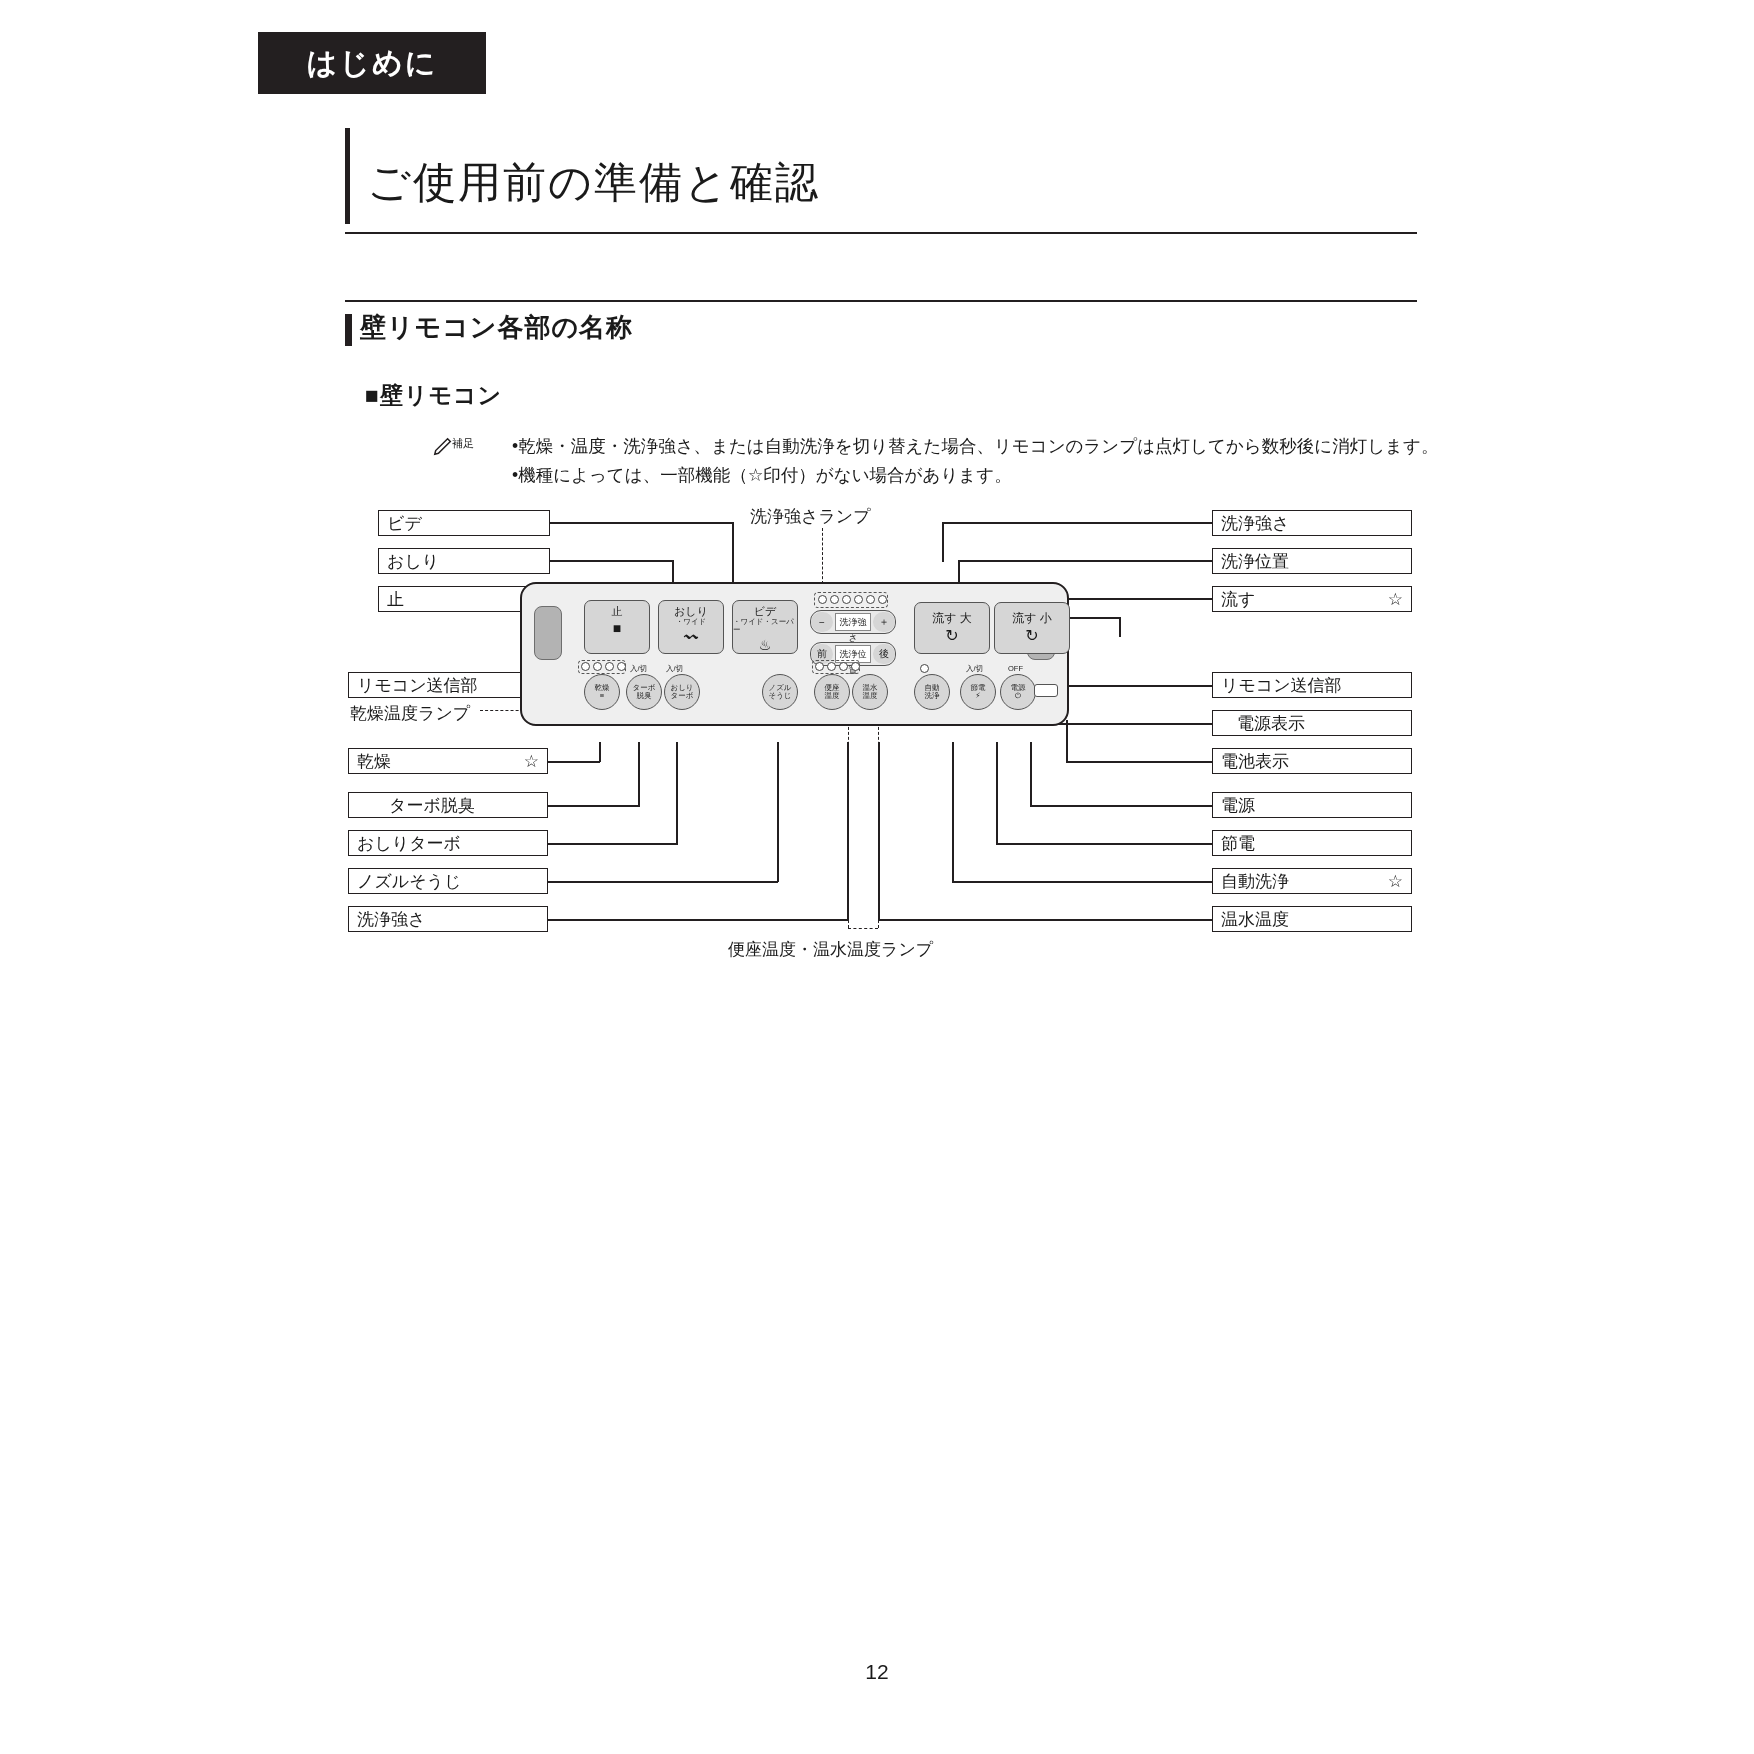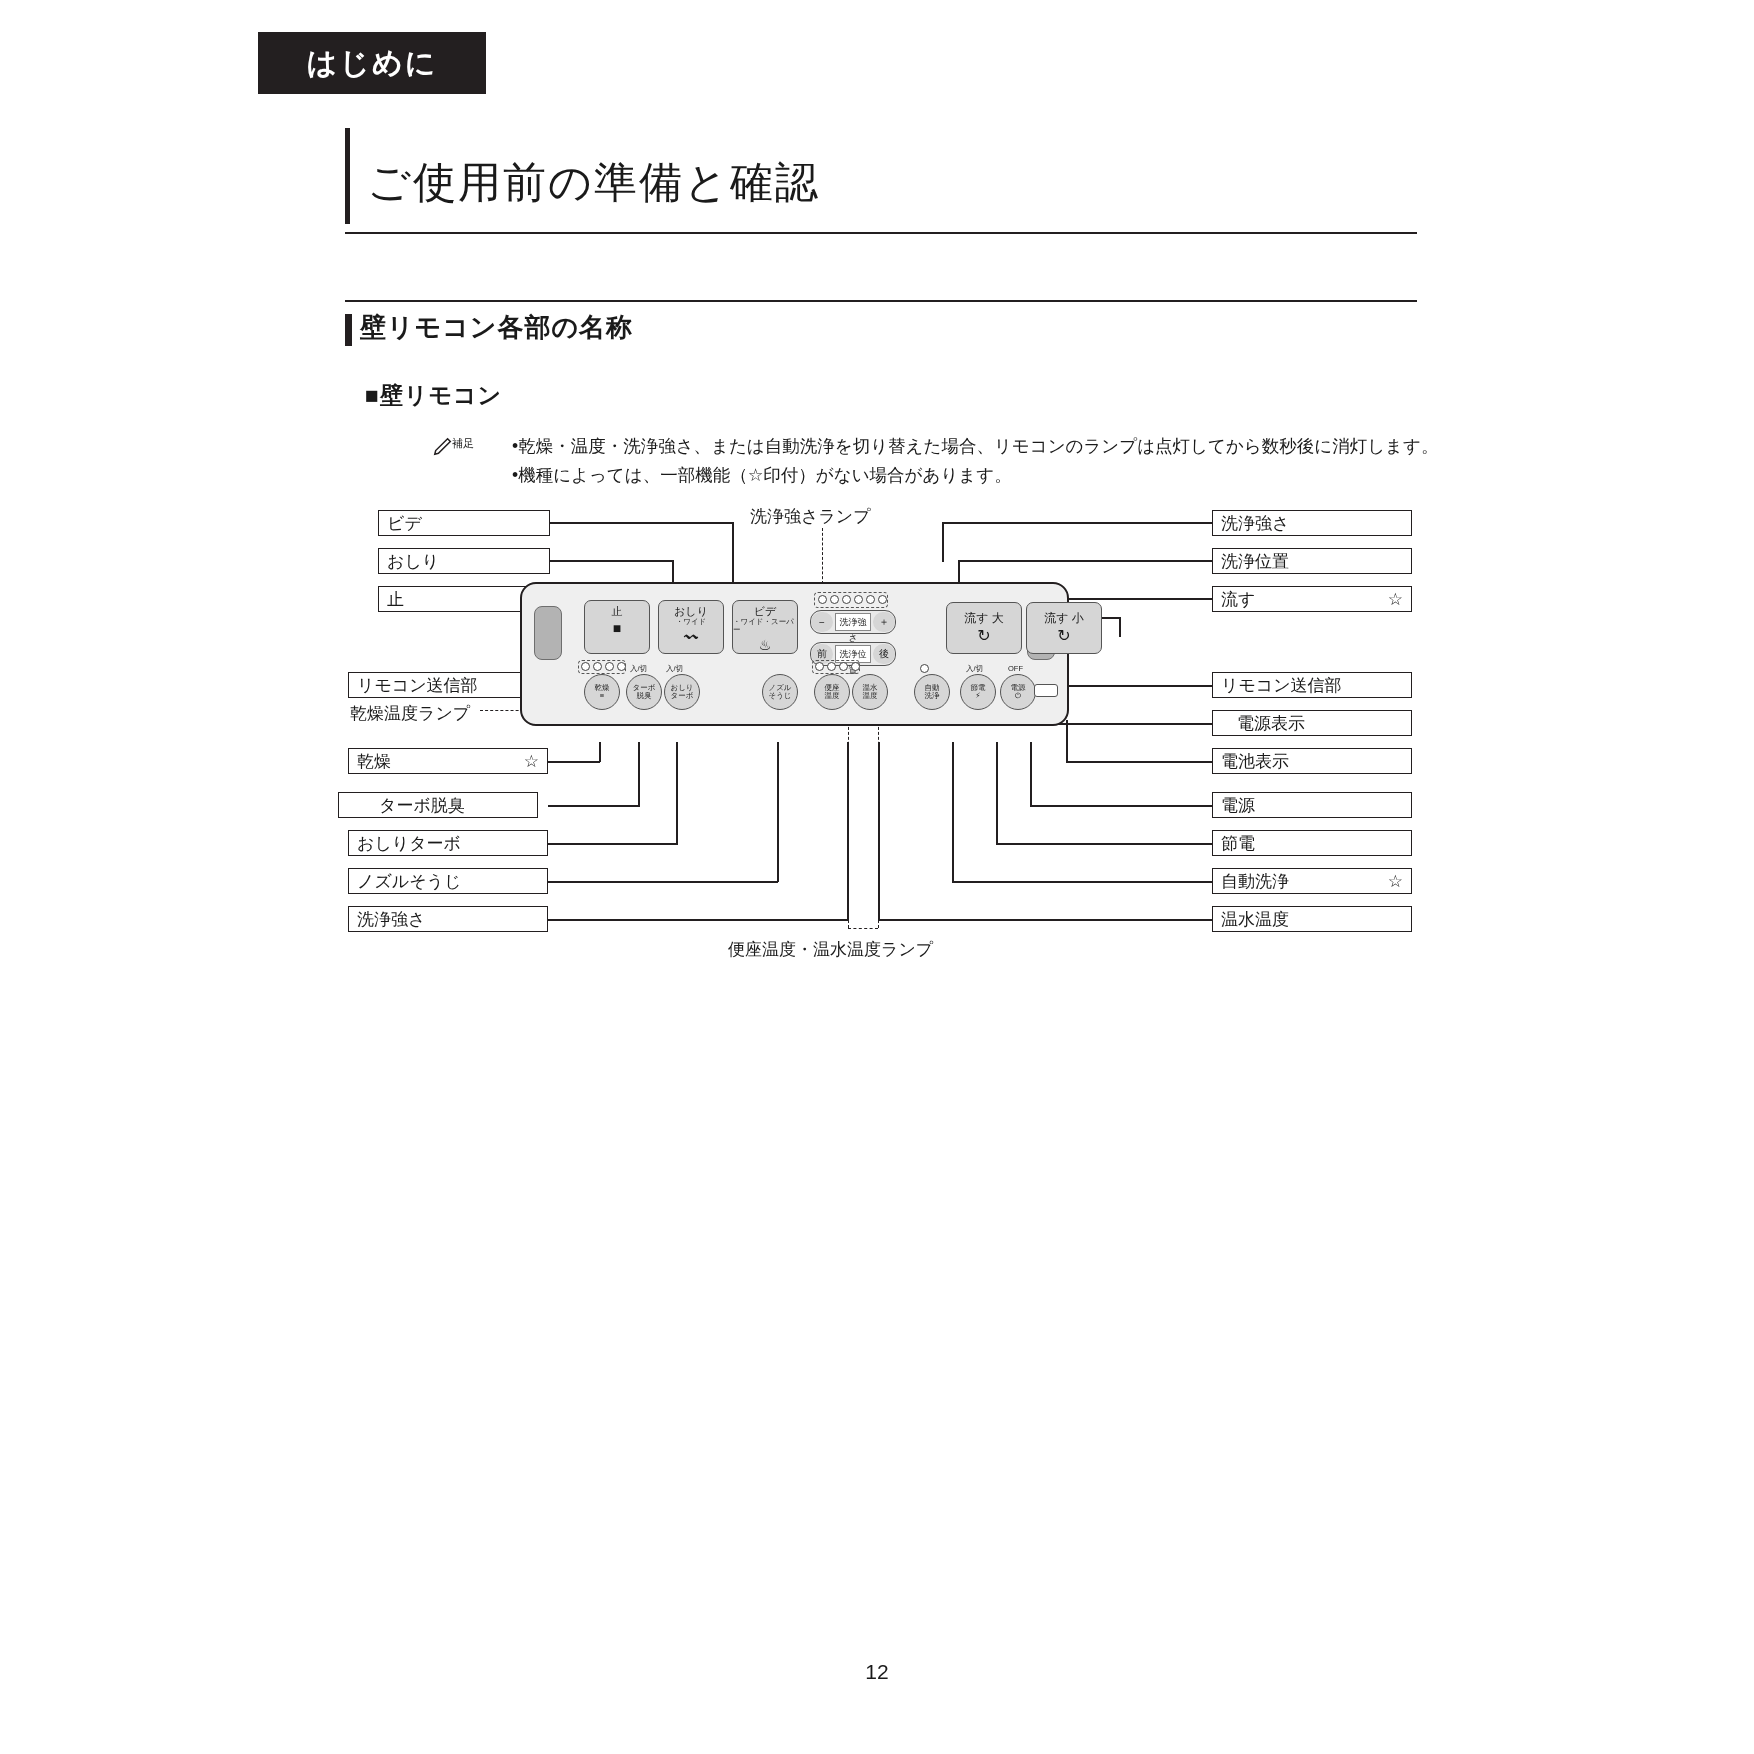--- a/index.html
+++ b/index.html
@@ -83,21 +83,21 @@
   .bigbtn{
     position:absolute;width:66px;height:54px;background:#d6d6d6;border:1.4px solid #555;border-radius:7px;
     display:flex;flex-direction:column;align-items:center;justify-content:flex-start;
     font-size:11px;padding-top:4px;box-sizing:border-box;line-height:1.15;
   }
   .bigbtn .sub{font-size:7.5px;}
   .bigbtn .glyph{font-size:14px;margin-top:2px;}
 
   .wbtn{
     position:absolute;width:74px;height:50px;background:#d6d6d6;border:1.4px solid #555;border-radius:7px;
-    display:flex;flex-direction:column;align-items:center;justify-content:center;font-size:12px;line-height:1.2;margin-left:32px;
+    display:flex;flex-direction:column;align-items:center;justify-content:center;font-size:12px;line-height:1.2;
   }
   .wbtn .sw{font-size:16px;margin-top:1px;}
 
   .rnd{
     position:absolute;width:34px;height:34px;border-radius:50%;
     background:#d6d6d6;border:1.3px solid #555;
     display:flex;flex-direction:column;align-items:center;justify-content:center;
     font-size:7.5px;line-height:1.1;text-align:center;
   }
 
@@ -166,21 +166,21 @@
     <div class="lbl" style="left:48px;top:76px;width:172px;">
       <span>止</span><span class="star"></span>
     </div>
     <div class="lbl" style="left:18px;top:162px;width:200px;">
       <span>リモコン送信部</span><span class="star"></span>
     </div>
     <div class="plain" style="left:20px;top:192px;">乾燥温度ランプ</div>
     <div class="lbl" style="left:18px;top:238px;width:200px;">
       <span>乾燥</span><span class="star">☆</span>
     </div>
-    <div class="lbl" style="left:8px;top:282px;width:200px;padding-left:40px;">
+    <div class="lbl" style="left:18px;top:282px;width:200px;padding-left:40px;">
       <span>ターボ脱臭</span><span class="star"></span>
     </div>
     <div class="lbl" style="left:18px;top:320px;width:200px;">
       <span>おしりターボ</span><span class="star"></span>
     </div>
     <div class="lbl" style="left:18px;top:358px;width:200px;">
       <span>ノズルそうじ</span><span class="star"></span>
     </div>
     <div class="lbl" style="left:18px;top:396px;width:200px;">
       <span>洗浄強さ</span><span class="star"></span>

